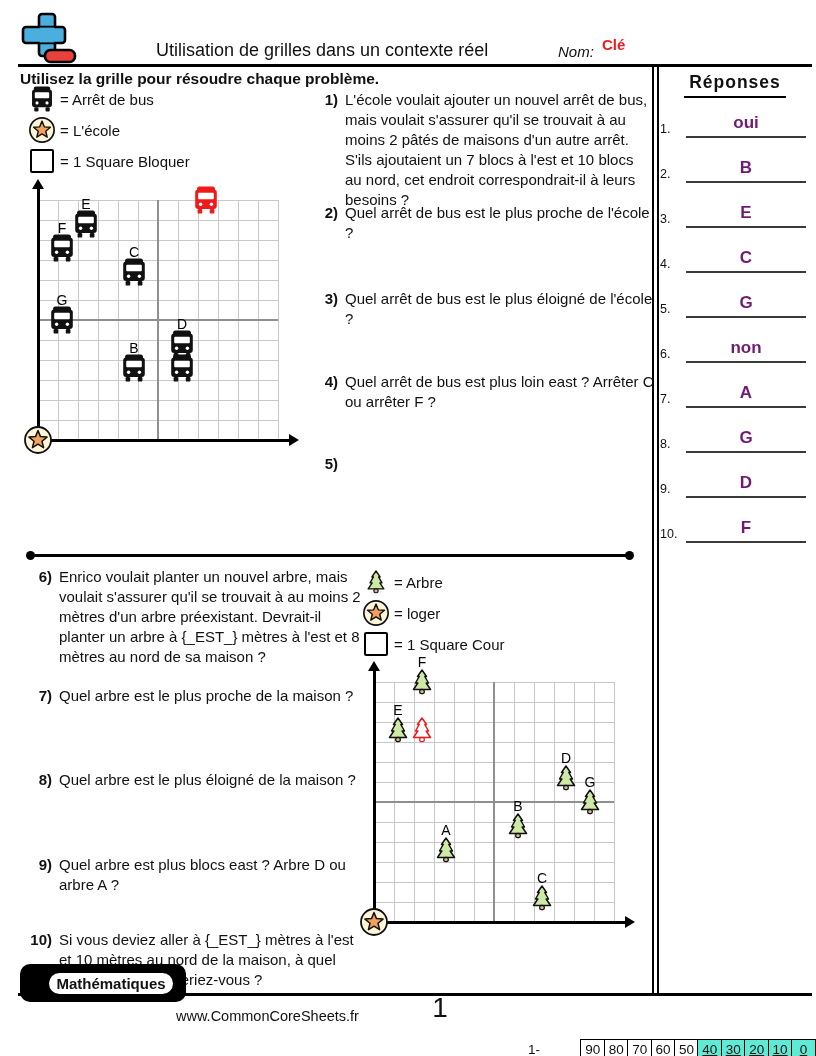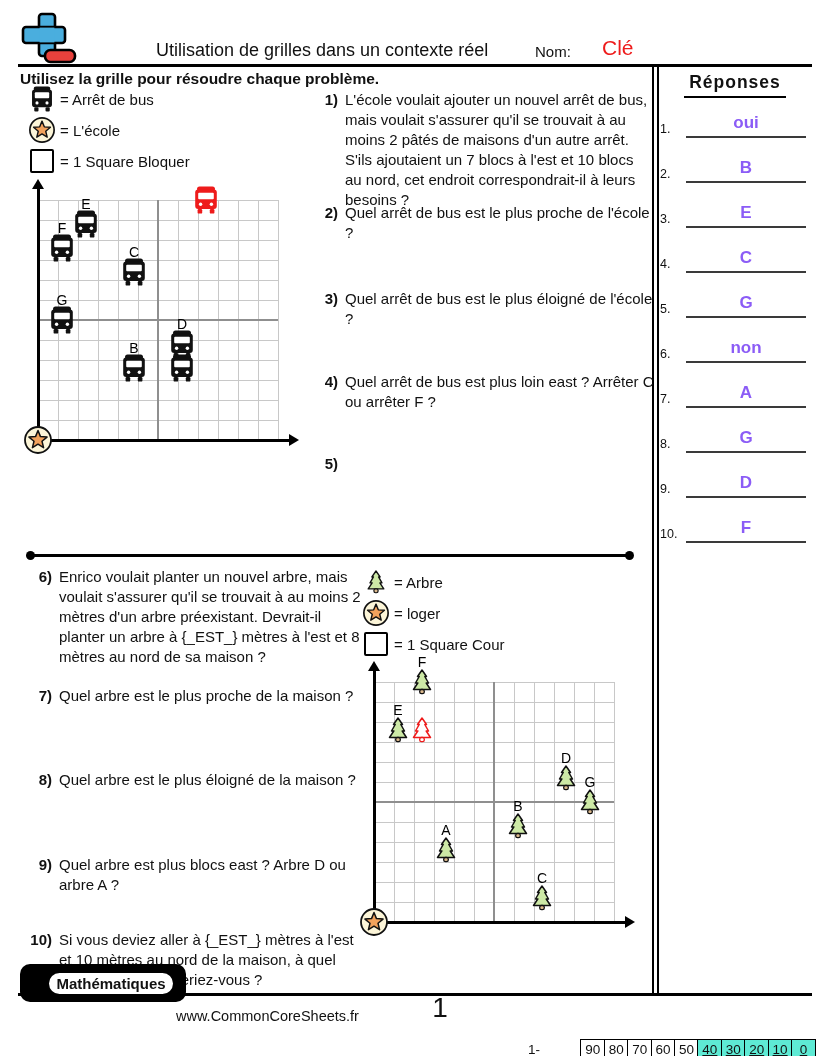--- a/index.html
+++ b/index.html
@@ -3,35 +3,35 @@
 <meta charset="utf-8">
 <style>
   html,body{margin:0;padding:0;background:#fff;}
   .page{position:relative;width:816px;height:1056px;background:#fff;
         font-family:"Liberation Sans",sans-serif;color:#111;overflow:hidden;}
 
   
   .logo{position:absolute;left:20px;top:12px;line-height:0;}
   .header-line{position:absolute;left:18px;top:64px;width:794px;height:3px;background:#000;}
   .title{position:absolute;left:156px;top:40px;font-size:18px;}
-  .nom{position:absolute;left:535px;top:43px;font-size:15px;}
-  .cle{position:absolute;left:602px;top:36px;font-size:21px;font-weight:normal;color:#ee1b1b;}
+  .nom{position:absolute;left:558px;top:43px;font-size:15px;font-style:italic;}
+  .cle{position:absolute;left:602px;top:36px;font-size:15px;font-weight:bold;color:#ee1b1b;}
   .instruction{position:absolute;left:20px;top:70px;font-size:15.5px;font-weight:bold;}
 
   
   .answers-sep{position:absolute;left:652px;top:64px;height:929px;width:3px;
                border-left:2px solid #000;border-right:2px solid #000;}
   .answers-title{position:absolute;left:660px;top:72px;width:150px;text-align:center;}
   .answers-title span{display:inline-block;font-size:17.5px;font-weight:bold;letter-spacing:1px;
                       border-bottom:2.5px solid #000;padding:0 5px 3px;}
   .answers-list{position:absolute;left:658px;top:108px;width:156px;}
   .a-item{display:flex;align-items:flex-end;height:30px;margin-bottom:15px;padding-left:2px;}
   .a-num{width:26px;font-size:12.5px;padding-bottom:2px;}
   .a-line{width:120px;text-align:center;border-bottom:2px solid #3a3a3a;
-          font-weight:bold;font-size:17px;color:#8b5cf6;padding-bottom:1px;min-height:22px;}
+          font-weight:bold;font-size:17px;color:#701a75;padding-bottom:1px;min-height:22px;}
 
   
   .legend{position:absolute;}
   .legend-row{display:flex;align-items:center;height:26px;margin-bottom:5px;}
   .legend-icon{width:36px;display:flex;justify-content:center;line-height:0;}
   .legend-label{font-size:15px;}
   .sq{width:20px;height:20px;border:2px solid #000;background:#fff;border-radius:2px;}
 
   
   .grid{position:absolute;width:240px;height:240px;}

